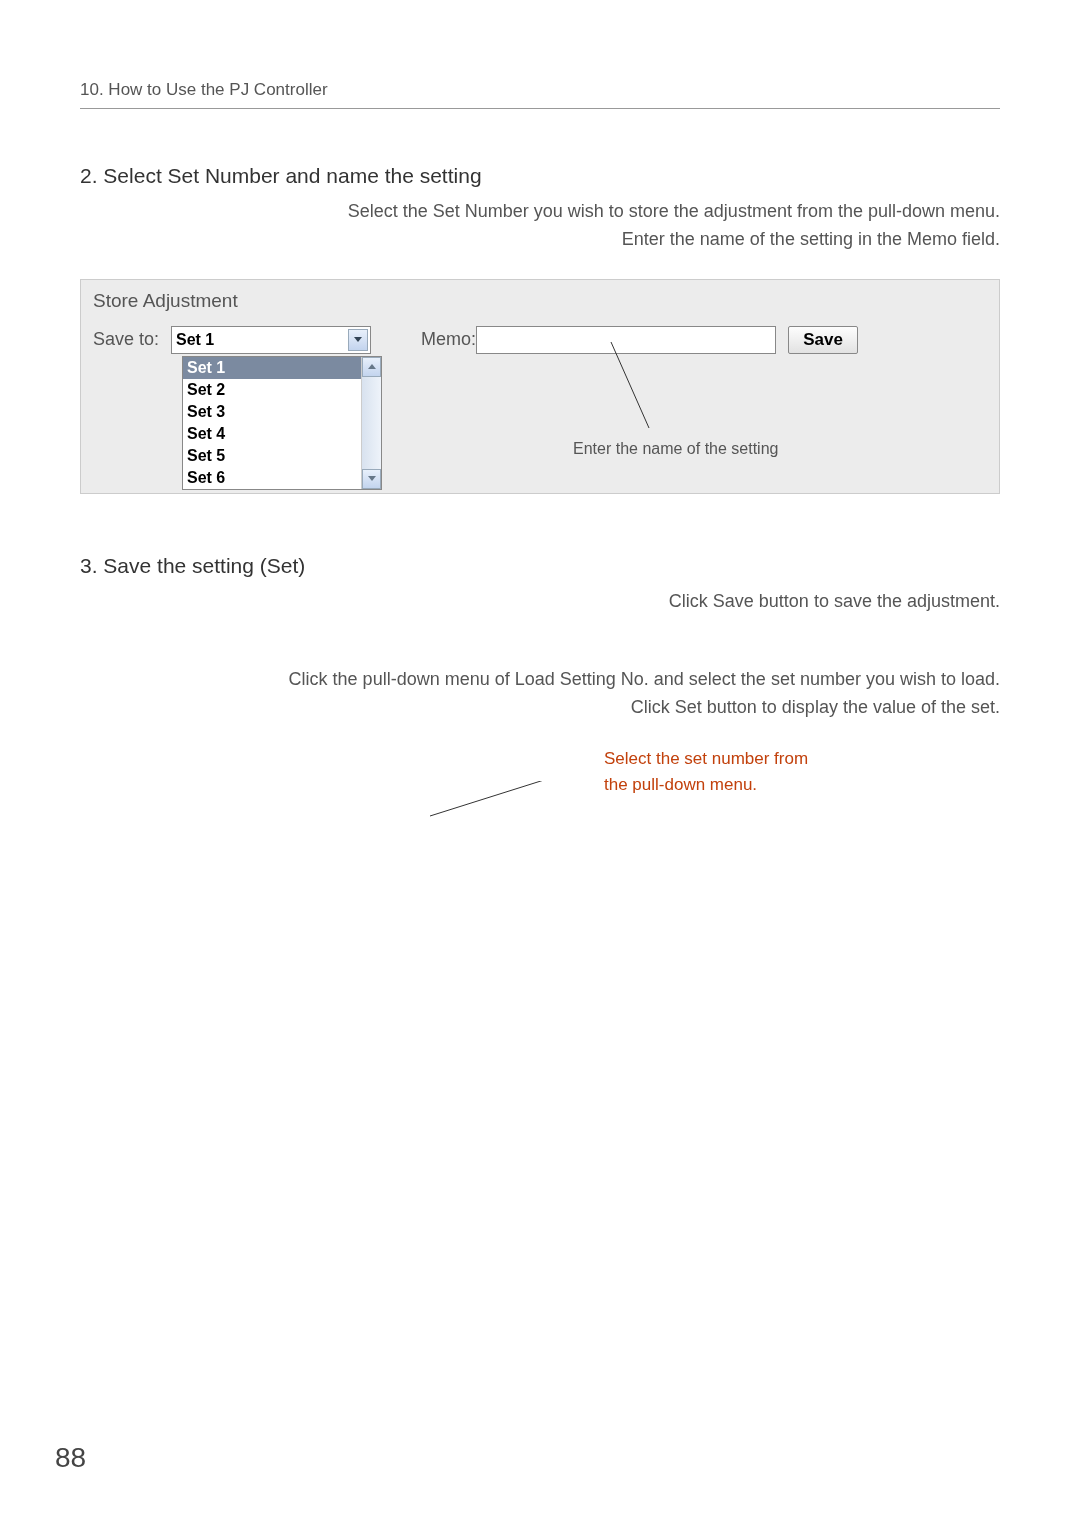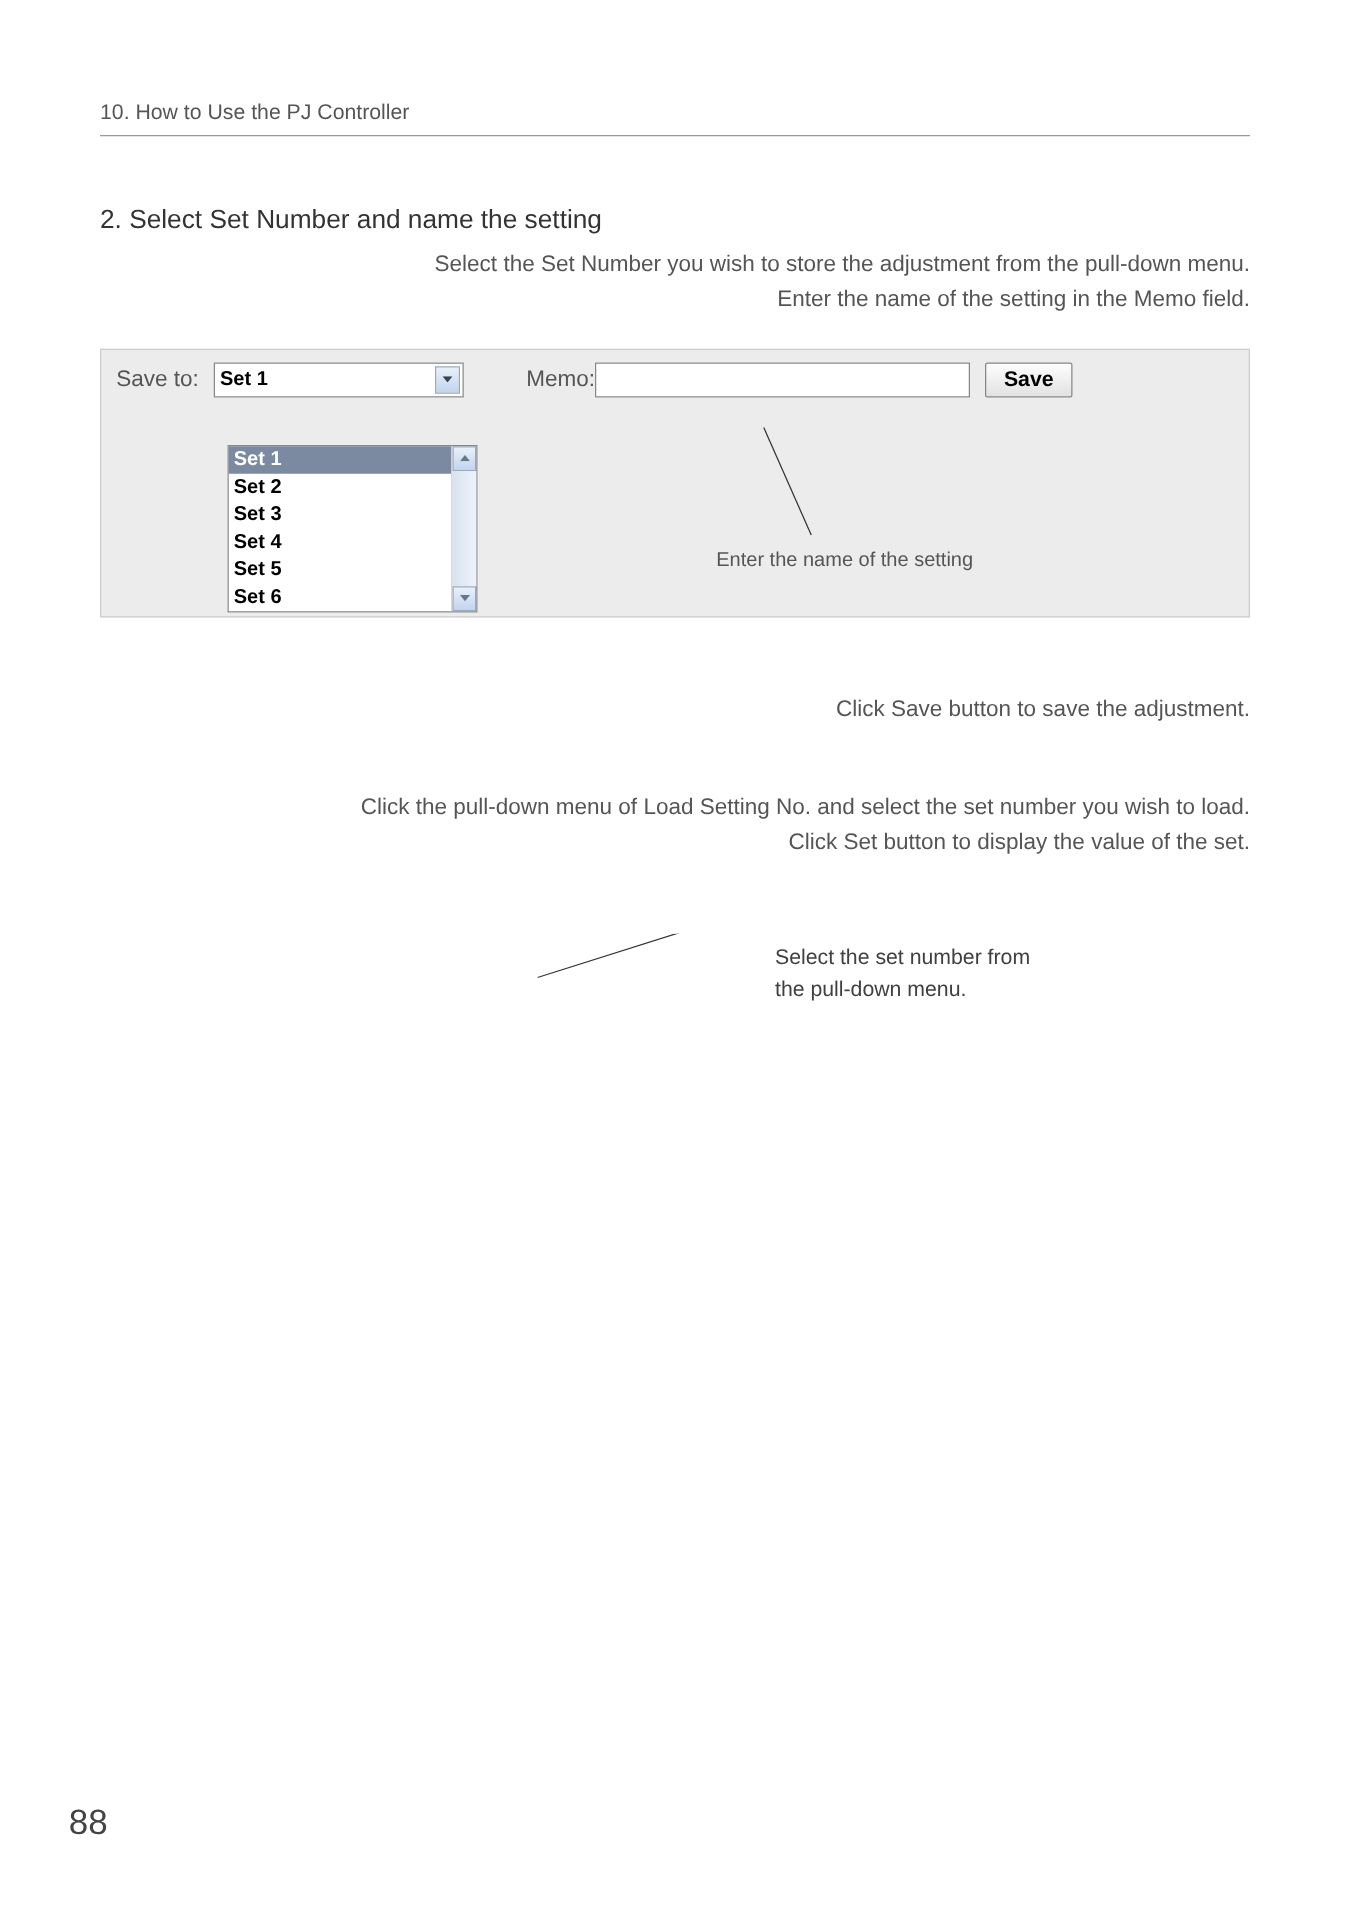--- a/index.html
+++ b/index.html
@@ -182,26 +182,25 @@
       height: 80px;
       margin-top: 15px;
     }
     .callout2-line svg {
       position: absolute;
       left: 350px;
       top: 35px;
     }
     .callout2-text {
       position: absolute;
-      left: 540px;
+      left: 524px;
       top: 0;
       font-size: 17px;
-      color: #404040;
+      color: #c2410c;
       line-height: 1.5;
-      margin-top: 41px;
     }
     .page-number {
       position: absolute;
       left: 55px;
       bottom: 55px;
       font-size: 28px;
       color: #444;
     }
   </style>
 </head>
@@ -212,20 +211,21 @@
   <div class="header-bar">10. How to Use the PJ Controller</div>
 
   <div class="section-block">
     <div class="section-title">2. Select Set Number and name the setting</div>
     <div class="section-body">
       <div>Select the Set Number you wish to store the adjustment from the pull-down menu.</div>
       <div>Enter the name of the setting in the Memo field.</div>
     </div>
 
     <div class="screenshot">
+      <div class="store-title">Store Adjustment</div>
       <div class="store-row">
         <div class="store-label">Save to:</div>
         <div class="dropdown-closed">
           <span>Set 1</span>
           <span class="dd-arrow-btn">
             <svg viewBox="0 0 8 5">
                 <path d="M0 0 L8 0 L4 5 Z" fill="#345"></path>
               </svg>
           </span>
         </div>
@@ -259,20 +259,21 @@
       </div>
 
       <svg width="120" height="120" style="position:absolute; left:488px; top:58px;">
         <line x1="42" y1="4" x2="80" y2="90" stroke="#333" stroke-width="1"></line>
       </svg>
       <div class="callout-text1">Enter the name of the setting</div>
     </div>
   </div>
 
   <div class="section-block">
+    <div class="section-title">3. Save the setting (Set)</div>
     <div class="section-body">
       <div>Click Save button to save the adjustment.</div>
     </div>
   </div>
 
   <div class="section-block">
     <div class="section-body">
       <div>Click the pull-down menu of Load Setting No. and select the set number you wish to load.</div>
       <div>Click Set button to display the value of the set.</div>
     </div>

